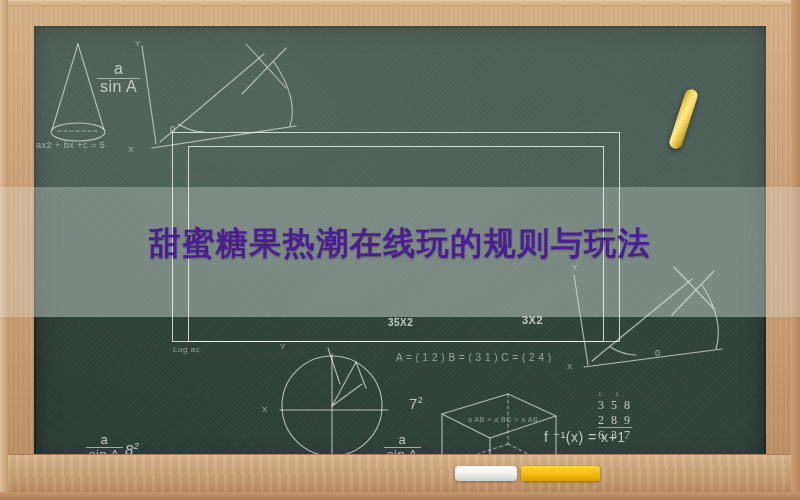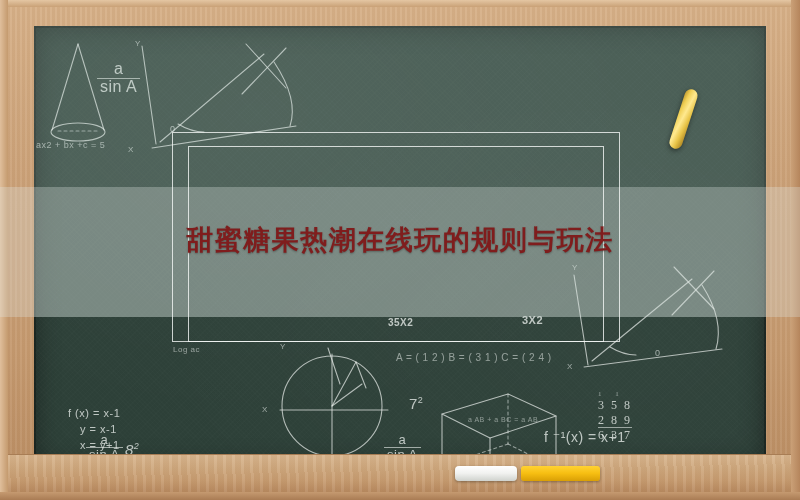--- a/index.html
+++ b/index.html
@@ -112,21 +112,21 @@
   .deco-rect.inner { left:188px; top:146px; width:416px; height:196px; }
 
   
   .title-wrap {
     position:absolute; left:0; top:222px; width:800px;
     text-align:center; pointer-events:none;
   }
   .title-text {
     display:inline-block;
     font-family:"Liberation Sans","DejaVu Sans",sans-serif;
-    font-size:27px; font-weight:700; color:#7f1d1d;
+    font-size:32px; font-weight:700; color:#4c1d95;
     letter-spacing:1.5px;
     text-shadow:0 1px 2px rgba(0,0,0,0.30);
   }
 
   
   .chalk-stick-float {
     position:absolute; left:677px; top:88px; width:13px; height:62px;
     border-radius:7px;
     background:linear-gradient(100deg,#b8912a 0%, #f0cf55 22%, #ffe98f 45%, #e8c448 70%, #a8801f 100%);
     transform:rotate(18deg);
@@ -224,25 +224,20 @@
       <path d="M8 28 L8 80"></path>
       <path d="M56 52 L56 104"></path>
       <path d="M122 30 L122 82"></path>
       <path d="M8 80 L56 104"></path>
       <path d="M56 104 L122 82"></path>
       <path class="dash" d="M74 8 L74 58"></path>
       <path class="dash" d="M74 58 L8 80"></path>
       <path class="dash" d="M74 58 L122 82"></path>
     </svg>
 
-    <div class="chalk" style="left:34px; top:380px; font-size:11px; line-height:1.45;">
-      <div>f (x)  =  x-1</div>
-      <div style="padding-left:12px;">y  =  x-1</div>
-      <div style="padding-left:12px;">x  =  y+1</div>
-    </div>
 
     <div class="chalk" style="left:510px; top:403px; font-size:14px;">f  ⁻¹(x)  =  x+1</div>
 
     <div class="chalk" style="left:434px; top:390px; font-size:7px; opacity:.5;">a AB + a BC = a AB</div>
 
     <div class="chalk" style="left:375px; top:369px; font-size:15px;"><span>7</span><sup style="font-size:9px;">2</sup></div>
     <div class="chalk" style="left:91px; top:415px; font-size:15px;font-style:italic;"><span>8</span><sup style="font-size:9px;">2</sup></div>
 
     <div class="chalk" style="left:350px; top:407px; font-size:13px;">
       <span class="frac">

